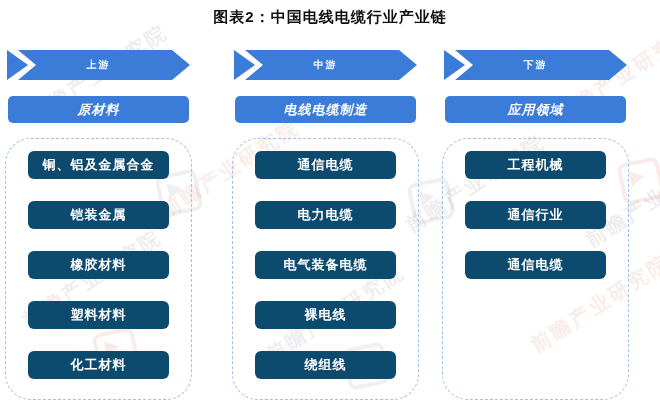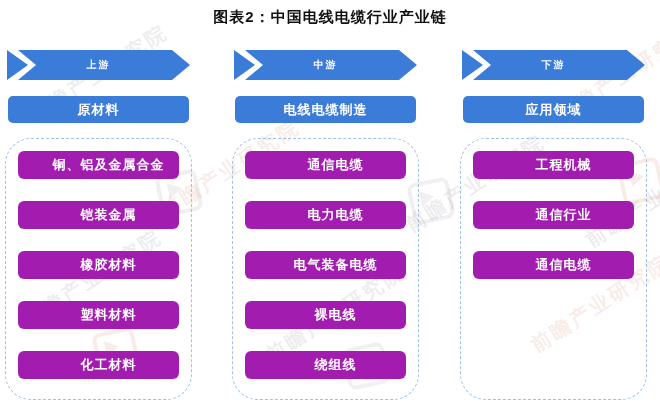--- a/index.html
+++ b/index.html
@@ -25,41 +25,42 @@
   }
   .wm-logo:after{
     content:"";position:absolute;left:7px;top:5px;
     border-left:14px solid rgba(170,165,175,0.18);
     border-top:8px solid transparent;border-bottom:8px solid transparent;
   }
   .wm-logo.warm{border-color:rgba(226,162,140,0.20);}
   .wm-logo.warm:after{border-left-color:rgba(226,162,140,0.20);}
   
   .col{position:absolute;top:50px;width:187px;}
-  .col.c0{left:5px;} .col.c1{left:232px;} .col.c2{left:460px;}
+  .col.c0{left:5px;} .col.c1{left:232px;} .col.c2{left:442px;}
   .stage-arrow{position:relative;height:30px;}
   .stage-arrow svg{position:absolute;left:0;top:0;display:block;}
   .stage-arrow .lbl{
     position:absolute;inset:0;text-align:center;line-height:30px;
     color:#fff;font-size:10px;font-weight:700;letter-spacing:2px;
   }
   .arrow-fill{fill:#3b7cd9;}
   .category-box{
     margin:16px 3px 0 3px;height:27px;border-radius:5px;background:#3b7cd9;
     color:#fff;font-size:13px;font-weight:700;text-align:center;line-height:27px;
     letter-spacing:1px;
+    font-style:italic;
   }
   .items-container{
     box-sizing:border-box;margin-top:15px;height:262px;
     border:1.5px dashed #9fc0ea;border-radius:26px;padding-top:12px;
   }
   .item-box{
     width:141px;height:28px;margin:0 auto 22px auto;border-radius:6px;
-    background:#a21caf;color:#fff;font-size:13px;font-weight:700;
-    text-align:center;line-height:28px;letter-spacing:1px;padding-left:20px;
+    background:#0c4a6e;color:#fff;font-size:13px;font-weight:700;
+    text-align:center;line-height:28px;letter-spacing:1px;
   }
 </style>
 </head>
 <body>
 
 <div class="canvas">
 
   <div class="wm-layer">
     <span class="wm" style="left:18px;top:60px;">前瞻产业研究院</span>
     <span class="wm warm" style="left:150px;top:155px;">前瞻产业研究院</span>

